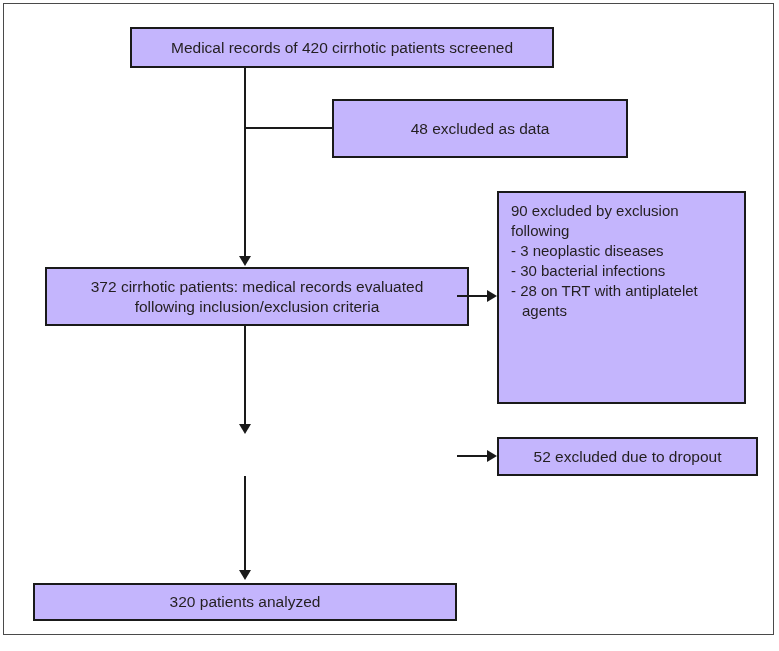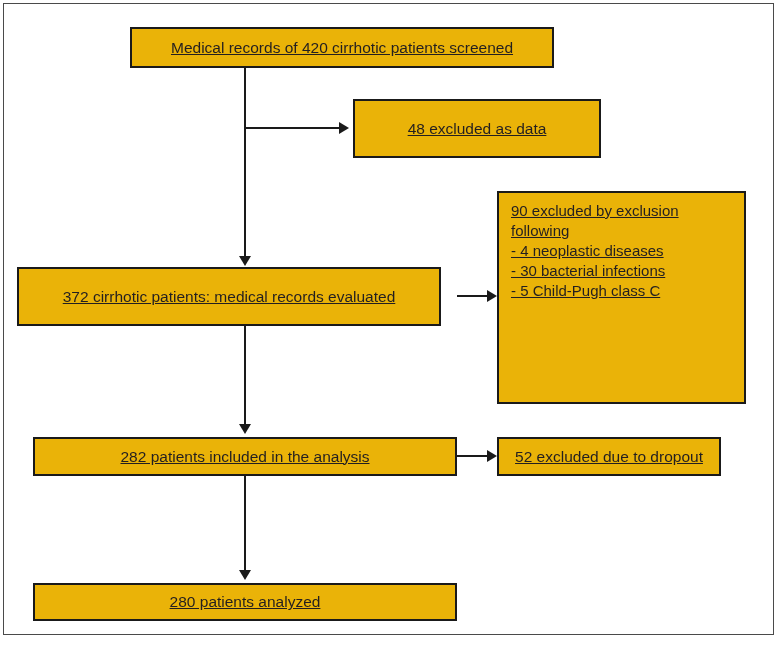--- a/index.html
+++ b/index.html
@@ -25,30 +25,29 @@
     top: 3px;
     width: 771px;
     height: 632px;
     border: 1px solid #4a4a4a;
     box-sizing: border-box;
   }
   .node {
     position: absolute;
     box-sizing: border-box;
     border: 2px solid #1a1a1a;
-    background: #eab308;
+    background: #c4b5fd;
     color: #231f20;
     font-size: 15.5px;
     line-height: 1.28;
     display: flex;
     align-items: center;
     justify-content: center;
     text-align: center;
     padding: 2px 8px;
-    text-decoration: underline;
   }
   .node.left-align {
     display: block;
     text-align: left;
     padding: 8px 10px 8px 12px;
   }
   .node .line {
     display: block;
     white-space: nowrap;
   }
@@ -106,59 +105,57 @@
   <div class="node" id="node-screened" style="left:130px; top:27px; width:424px; height:41px;">
     <span class="line">Medical records of 420 cirrhotic patients screened</span>
   </div>
 
   <div class="conn v" style="left:244px; top:68px; width:2px; height:190px;"></div>
   <div class="arrowhead down" style="left:239px; top:256px;"></div>
 
   <div class="conn h" style="left:245px; top:127px; width:96px; height:2px;"></div>
   <div class="arrowhead right" style="left:339px; top:122px;"></div>
 
-  <div class="node" id="node-excluded-incomplete" style="left:353px; top:99px; width:248px; height:59px;">
+  <div class="node" id="node-excluded-incomplete" style="left:332px; top:99px; width:296px; height:59px;">
     <span class="lines">
       <span class="line">48 excluded as data</span>
     </span>
   </div>
 
   <div class="node left-align" id="node-exclusion-criteria" style="left:497px; top:191px; width:249px; height:213px;">
     <span class="lines">
       <span class="line">90 excluded by exclusion</span>
       <span class="line">following</span>
-      <span class="line">- 4 neoplastic diseases</span>
+      <span class="line">- 3 neoplastic diseases</span>
       <span class="line">- 30 bacterial infections</span>
-      <span class="line">- 5 Child-Pugh class C</span>
+      <span class="line wrap-item">- 28 on TRT with antiplatelet agents</span>
     </span>
   </div>
 
-  <div class="node" id="node-evaluated" style="left:17px; top:267px; width:424px; height:59px;">
+  <div class="node" id="node-evaluated" style="left:45px; top:267px; width:424px; height:59px;">
     <span class="lines">
       <span class="line">372 cirrhotic patients: medical records evaluated</span>
+      <span class="line">following inclusion/exclusion criteria</span>
     </span>
   </div>
 
   <div class="conn h" style="left:457px; top:295px; width:32px; height:2px;"></div>
   <div class="arrowhead right" style="left:487px; top:290px;"></div>
 
   <div class="conn v" style="left:244px; top:326px; width:2px; height:100px;"></div>
   <div class="arrowhead down" style="left:239px; top:424px;"></div>
 
-  <div class="node" id="node-included" style="left:33px; top:437px; width:424px; height:39px;">
-    <span class="line">282 patients included in the analysis</span>
-  </div>
 
   <div class="conn h" style="left:457px; top:455px; width:32px; height:2px;"></div>
   <div class="arrowhead right" style="left:487px; top:450px;"></div>
 
-  <div class="node" id="node-excluded-dropout" style="left:497px; top:437px; width:224px; height:39px;">
+  <div class="node" id="node-excluded-dropout" style="left:497px; top:437px; width:261px; height:39px;">
     <span class="line">52 excluded due to dropout</span>
   </div>
 
   <div class="conn v" style="left:244px; top:476px; width:2px; height:96px;"></div>
   <div class="arrowhead down" style="left:239px; top:570px;"></div>
 
   <div class="node" id="node-analyzed" style="left:33px; top:583px; width:424px; height:38px;">
-    <span class="line">280 patients analyzed</span>
+    <span class="line">320 patients analyzed</span>
   </div>
 
 </div>
 
 </body></html>

